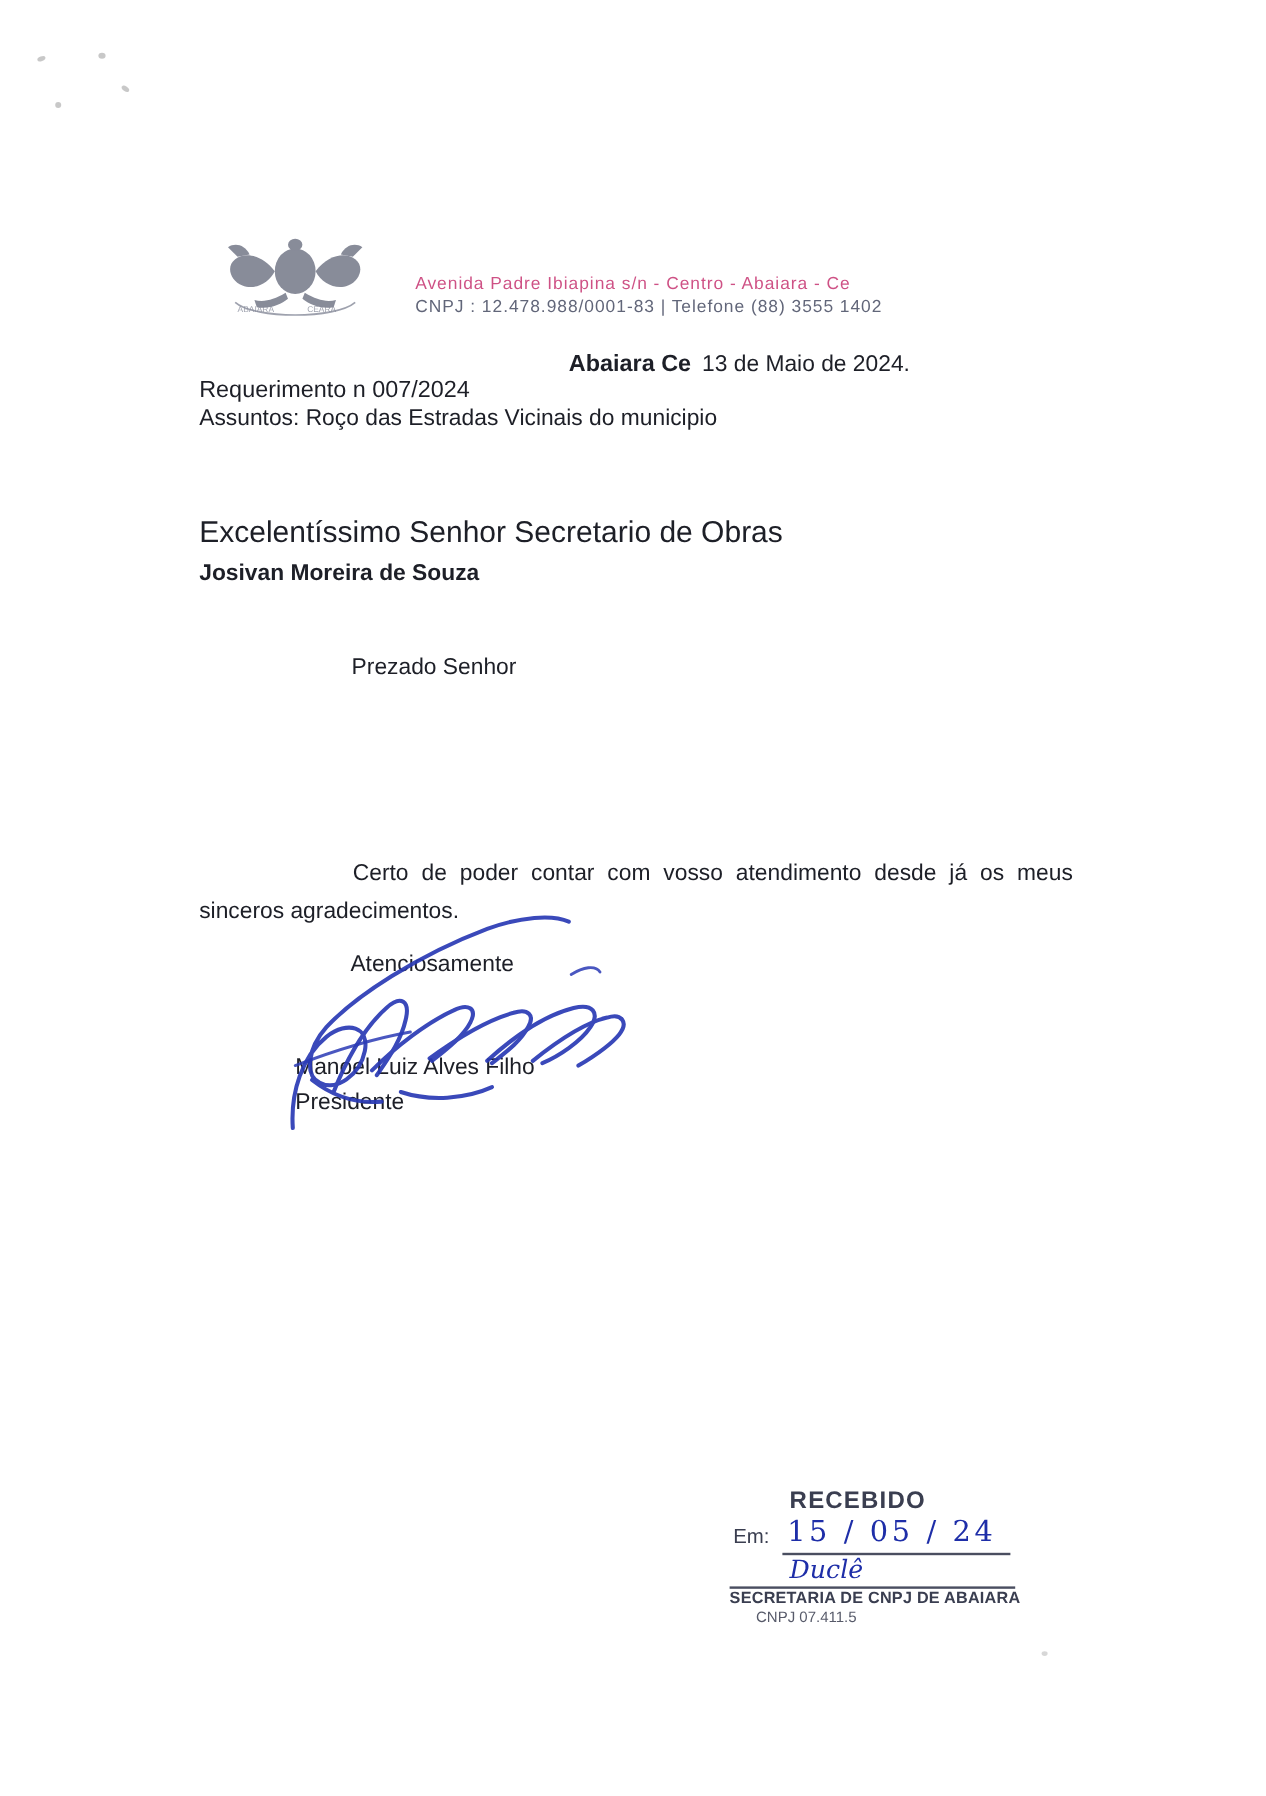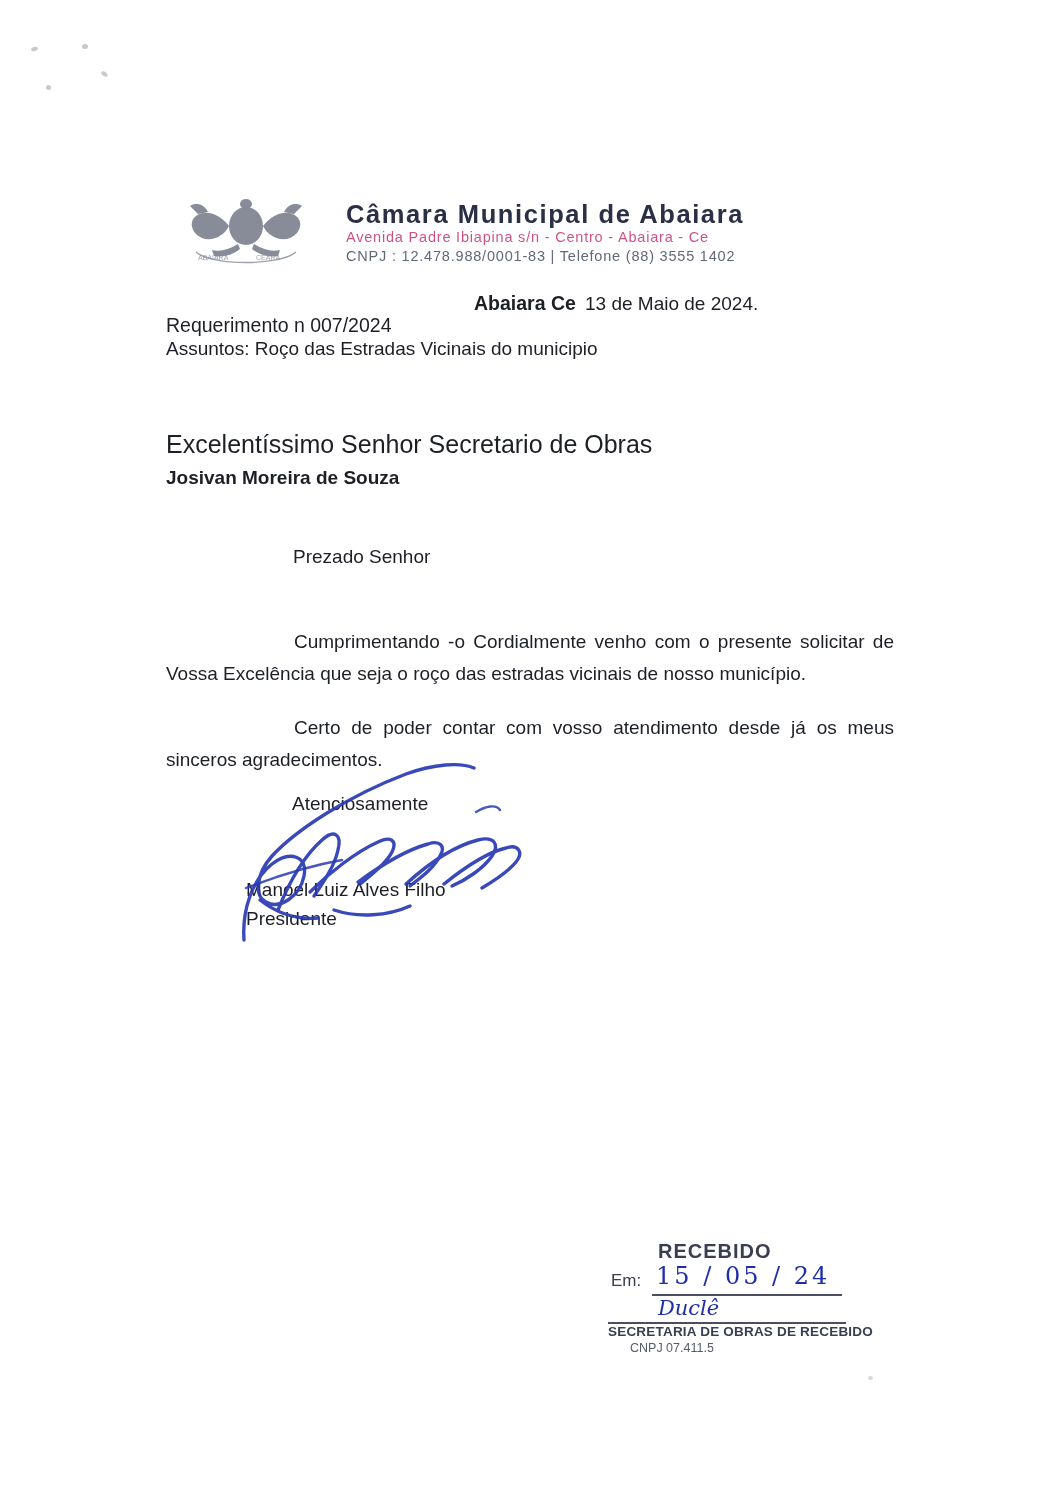--- a/index.html
+++ b/index.html
@@ -271,37 +271,35 @@
         <path d="M70 48 C60 54, 52 56, 44 54 L46 60 C56 62, 66 58, 72 53 Z"></path>
         <path d="M86 48 C96 54, 104 56, 112 54 L110 60 C100 62, 90 58, 84 53 Z"></path>
         <ellipse cx="78" cy="8" rx="6" ry="5"></ellipse>
       </g>
       <g fill="none" stroke="#6b7083" stroke-width="1.4" opacity="0.8">
         <path d="M28 56 C44 70, 112 70, 128 56"></path>
       </g>
       <text x="30" y="64" font-family="'Liberation Sans', sans-serif" font-size="7" fill="#6b7083" opacity="0.8">ABAIARA</text>
       <text x="88" y="64" font-family="'Liberation Sans', sans-serif" font-size="7" fill="#6b7083" opacity="0.8">CEARÁ</text>
     </svg>
-    <div class="org-title">Câmara Municipal de Abaiara</div>
     <div class="org-addr">Avenida Padre Ibiapina s/n - Centro - Abaiara - Ce</div>
     <div class="org-cnpj">CNPJ : 12.478.988/0001-83 | Telefone  (88) 3555 1402</div>
   </div>
 
   <div class="doc-line req-no">Requerimento n 007/2024</div>
   <div class="doc-line place">Abaiara Ce</div>
   <div class="doc-line date">13 de Maio de 2024.</div>
 
   <div class="doc-line subject">Assuntos:  Roço das Estradas Vicinais do municipio</div>
 
   <div class="doc-line addressee-title">Excelentíssimo Senhor Secretario de Obras</div>
   <div class="doc-line addressee-name">Josivan Moreira de Souza</div>
 
   <div class="doc-line greeting">Prezado Senhor</div>
 
-  <div class="para p1">Cumprimentando -o Cordialmente venho com o presente solicitar de Vossa Excelência que seja o roço das estradas vicinais de nosso município.</div>
   <div class="para p2">Certo de poder contar com vosso atendimento desde já os meus sinceros agradecimentos.</div>
 
   <div class="doc-line closing-word">Atenciosamente</div>
 
   <div class="sig-name">Manoel Luiz Alves Filho</div>
   <div class="sig-role">Presidente</div>
 
   <svg class="signature-scribble" viewBox="0 0 310 195">
     <g fill="none" stroke="#2a3ab5" stroke-width="3.4" stroke-linecap="round" stroke-linejoin="round" opacity="0.92">
       <path d="M6 180 C4 150, 14 120, 34 104 C52 90, 70 96, 66 116 C62 136, 42 150, 28 142 C16 136, 18 114, 34 96 C58 70, 110 36, 168 14 C196 4, 222 2, 236 8"></path>
@@ -319,17 +317,17 @@
     </g>
   </svg>
 
   <div class="stamp">
     <div class="stamp-title">RECEBIDO</div>
     <div class="stamp-em">Em:</div>
     <div class="stamp-date">15 / 05 / 24</div>
     <div class="stamp-rule rule-a"></div>
     <div class="stamp-sign">Duclê</div>
     <div class="stamp-rule rule-b"></div>
-    <div class="stamp-org">SECRETARIA DE OBRAS DE RECEBIDO</div>
+    <div class="stamp-org">SECRETARIA DE CNPJ DE ABAIARA</div>
     <div class="stamp-cnpj">CNPJ  07.411.5</div>
   </div>
 
 </div>
 
 </body></html>

